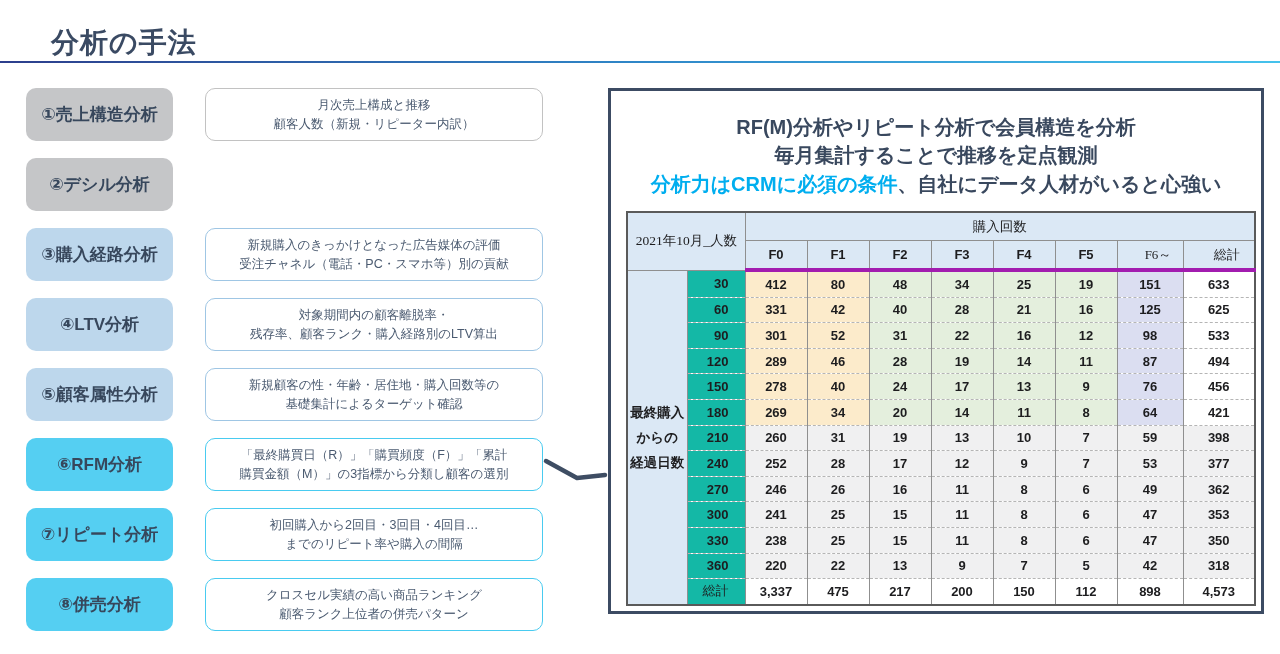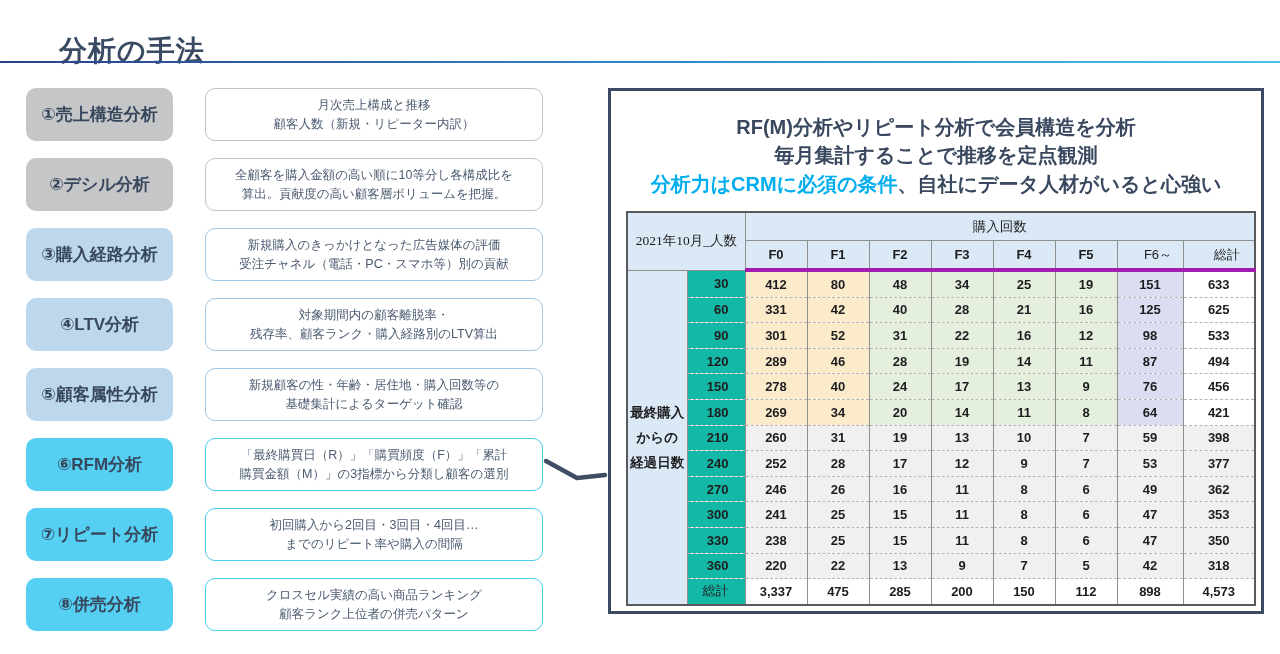--- a/index.html
+++ b/index.html
@@ -1,20 +1,20 @@
 <!DOCTYPE html>
 <html><head>
 <meta charset="utf-8">
 <style>
   html,body{margin:0;padding:0;background:#fff;}
   .slide{position:relative;width:1280px;height:654px;background:#fff;overflow:hidden;
          font-family:"Liberation Sans","DejaVu Sans",sans-serif;}
 
   
-  .page-title{position:absolute;left:47px;top:20px;margin:12px;font-size:28px;font-weight:bold;
+  .page-title{position:absolute;left:47px;top:20px;margin:4px;font-size:28px;font-weight:bold;
               color:#3A4A63;letter-spacing:1px;}
   .title-rule{position:absolute;left:0;right:0;top:61px;height:2px;
               background:linear-gradient(90deg,#2C3E8C 0%,#2F87C8 50%,#45C2EC 100%);}
 
   
   .methods{position:absolute;left:26px;top:88px;}
   .method-row{display:flex;align-items:stretch;gap:32px;height:53px;margin-bottom:17px;border-radius:24px;}
   .badge{width:147px;border-radius:10px;display:flex;align-items:center;justify-content:center;
          font-size:17px;font-weight:bold;color:#37475C;box-sizing:border-box;}
   .badge.gray{background:#C5C6C8;}
@@ -41,21 +41,21 @@
   table.rfm{position:absolute;left:15px;top:120px;border-collapse:collapse;table-layout:fixed;
             font-size:13px;color:#1d1d1f;border:2px solid #5a5a5a;}
   table.rfm th,table.rfm td{border-left:1px solid #8f8f8f;padding:0;text-align:center;
             font-weight:600;overflow:hidden;white-space:nowrap;}
   table.rfm thead th{background:#DBE8F5;border-bottom:1px solid #8f8f8f;}
   table.rfm thead tr.colrow th{height:27px;}
   table.rfm th.corner{font-family:"Liberation Serif","DejaVu Serif",serif;font-weight:normal;
             font-size:13.5px;}
   table.rfm th.group{font-family:"Liberation Serif","DejaVu Serif",serif;font-weight:normal;
             font-size:13.5px;height:27px;}
-  table.rfm th.serif{font-family:Liberation Sans, sans-serif;font-weight:normal;padding-left:16px;}
+  table.rfm th.serif{font-family:Liberation Serif, serif;font-weight:normal;padding-left:16px;}
   table.rfm thead tr.colrow th{border-bottom:4px solid #a21caf;}
   table.rfm tbody td{border-top:1px dashed #b5b5b5;height:24.6px;}
   td.side{background:#DBE8F5;font-family:"Liberation Serif","DejaVu Serif",serif;
           font-weight:normal;font-size:13.5px;line-height:25px;}
   td.day{background:#14b8a6;text-align:right !important;padding-right:16px !important;}
   td.day.serif{font-family:"Liberation Serif","DejaVu Serif",serif;font-weight:normal;}
   td.c-cream{background:#FCEBCB;}
   td.c-green{background:#E4EFDD;}
   td.c-lav{background:#DBDEF1;}
   td.c-gray{background:#F0F0F1;}
@@ -72,24 +72,20 @@
   <div class="methods" id="methods">
       <div class="method-row">
         <div class="badge gray">①売上構造分析</div>
         <div class="desc gray">
           <div>月次売上構成と推移</div>
           <div>顧客人数（新規・リピーター内訳）</div>
         </div>
       </div>
       <div class="method-row">
         <div class="badge gray">②デシル分析</div>
-        <div class="desc gray">
-          <div>全顧客を購入金額の高い順に10等分し各構成比を</div>
-          <div>算出。貢献度の高い顧客層ボリュームを把握。</div>
-        </div>
       </div>
       <div class="method-row">
         <div class="badge blue">③購入経路分析</div>
         <div class="desc blue">
           <div>新規購入のきっかけとなった広告媒体の評価</div>
           <div>受注チャネル（電話・PC・スマホ等）別の貢献</div>
         </div>
       </div>
       <div class="method-row">
         <div class="badge blue">④LTV分析</div>
@@ -303,21 +299,21 @@
             <td class="c-gray">9</td>
             <td class="c-gray">7</td>
             <td class="c-gray">5</td>
             <td class="c-gray">42</td>
             <td class="c-gray">318</td>
           </tr>
           <tr>
             <td class="day serif">総計</td>
             <td class="c-white">3,337</td>
             <td class="c-white">475</td>
-            <td class="c-white">285</td>
+            <td class="c-white">217</td>
             <td class="c-white">200</td>
             <td class="c-white">150</td>
             <td class="c-white">112</td>
             <td class="c-white">898</td>
             <td class="c-white">4,573</td>
           </tr>
         </tbody>
     </table>
   </section>
 

